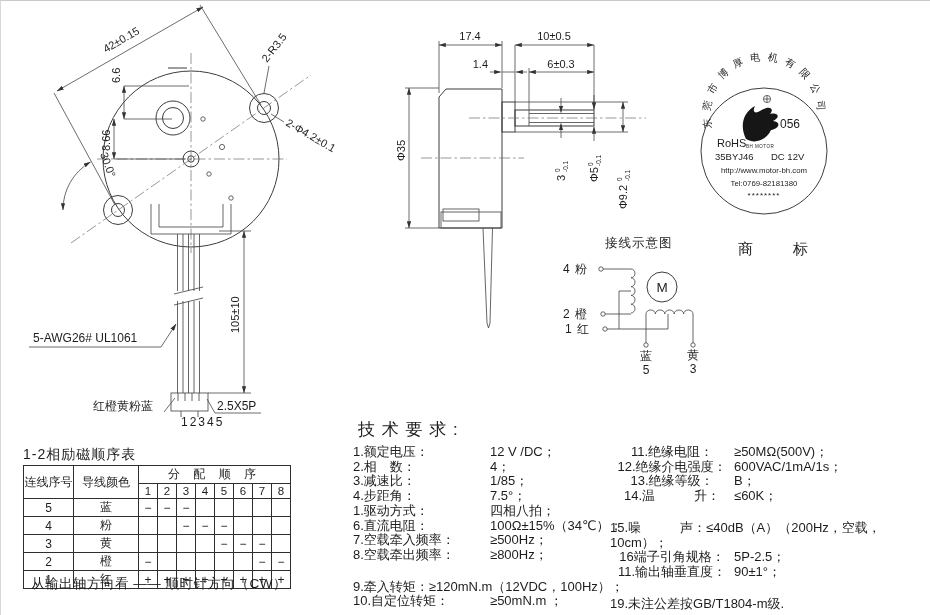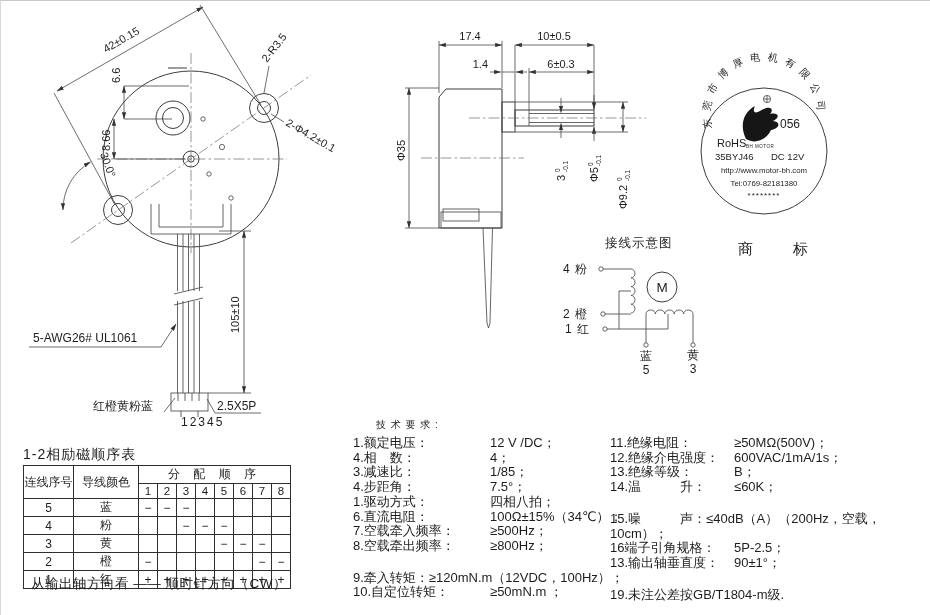--- a/index.html
+++ b/index.html
@@ -20,28 +20,28 @@
   .seq-table{position:absolute;left:22px;top:464px;border-collapse:collapse;table-layout:fixed;border-radius:16px;}
   .seq-table th,.seq-table td{border:1px solid #2e2e2e;text-align:center;padding:0;
              font-weight:400;font-size:12px;overflow:hidden;}
   .seq-table thead tr:nth-child(1) th{height:16px;}
   .seq-table thead tr:nth-child(2) th{height:14px;font-size:11.5px;}
   .seq-table tbody td{height:13px;font-size:12px;}
   .order-h{letter-spacing:5px;}
   .cw-note{position:absolute;left:30px;top:574px;font-size:13.5px;letter-spacing:.5px;}
   
   .tech{position:absolute;left:352px;top:417px;width:576px;}
-  .tech-title{margin-left:23px;font-size:10px;letter-spacing:1px;}
+  .tech-title{margin-left:5px;font-size:17px;letter-spacing:1px;}
   .tech-cols{display:flex;margin-top:4px;}
   .tech-col-l{width:257px;}
   .tech-col-r{width:318px;}
   .spec-line{font-size:13px;line-height:14.7px;white-space:nowrap;}
   .spec-line.wrap{white-space:normal;}
   .tech-col-l .spec-label{display:inline-block;min-width:137px;}
-  .tech-col-r .spec-label{display:inline-block;min-width:124px;}
+  .tech-col-r .spec-label{display:inline-block;min-width:124px;text-align:center;}
   .spec-label.tight{min-width:0;margin-top:17px;}
 </style>
 </head>
 <body>
 
 <div id="page">
 
 <svg width="930" height="440" viewBox="0 0 930 440">
   <defs>
     <marker id="arr" viewBox="0 0 10 6" refX="9.5" refY="3" markerWidth="9" markerHeight="5.4" orient="auto-start-reverse">
@@ -301,36 +301,36 @@
       </tbody>
 </table>
 <div class="cw-note">从输出轴方向看 —— 顺时针方向（CW）</div>
 
 
 <div class="tech">
   <div class="tech-title">技 术 要 求 :</div>
   <div class="tech-cols">
     <div class="tech-col-l" id="techL">
           <div class="spec-line"><span class="spec-label">1.额定电压：</span><span class="spec-value">12 V /DC；</span></div>
-          <div class="spec-line"><span class="spec-label">4.相　数：</span><span class="spec-value">4；</span></div>
+          <div class="spec-line"><span class="spec-label">2.相　数：</span><span class="spec-value">4；</span></div>
           <div class="spec-line"><span class="spec-label">3.减速比：</span><span class="spec-value">1/85；</span></div>
           <div class="spec-line"><span class="spec-label">4.步距角：</span><span class="spec-value">7.5°；</span></div>
           <div class="spec-line"><span class="spec-label">1.驱动方式：</span><span class="spec-value">四相八拍；</span></div>
           <div class="spec-line"><span class="spec-label">6.直流电阻：</span><span class="spec-value">100Ω±15%（34℃）；</span></div>
           <div class="spec-line"><span class="spec-label">7.空载牵入频率：</span><span class="spec-value">≥500Hz；</span></div>
           <div class="spec-line"><span class="spec-label">8.空载牵出频率：</span><span class="spec-value">≥800Hz；</span></div>
           <div class="spec-line"><span class="spec-label tight">9.牵入转矩：</span><span class="spec-value">≥120mN.m（12VDC，100Hz）；</span></div>
           <div class="spec-line"><span class="spec-label">10.自定位转矩：</span><span class="spec-value">≥50mN.m ；</span></div>
         </div>
     <div class="tech-col-r" id="techR">
           <div class="spec-line"><span class="spec-label">11.绝缘电阻：</span><span class="spec-value">≥50MΩ(500V)；</span></div>
           <div class="spec-line"><span class="spec-label">12.绝缘介电强度：</span><span class="spec-value">600VAC/1mA/1s；</span></div>
           <div class="spec-line"><span class="spec-label">13.绝缘等级：</span><span class="spec-value">B；</span></div>
           <div class="spec-line"><span class="spec-label">14.温　　　升：</span><span class="spec-value">≤60K；</span></div>
           <div class="spec-line wrap"><span class="spec-label tight">15.噪　　　声：</span><span class="spec-value">≤40dB（A）（200Hz，空载，10cm）；</span></div>
           <div class="spec-line"><span class="spec-label">16端子引角规格：</span><span class="spec-value">5P-2.5；</span></div>
-          <div class="spec-line"><span class="spec-label">13.输出轴垂直度：</span><span class="spec-value">90±1°；</span></div>
+          <div class="spec-line"><span class="spec-label">11.输出轴垂直度：</span><span class="spec-value">90±1°；</span></div>
           <div class="spec-line"><span class="spec-label tight">19.未注公差按GB/T1804-m级.</span><span class="spec-value"></span></div>
         </div>
   </div>
 </div>
 
 </div>
 
 </body></html>

